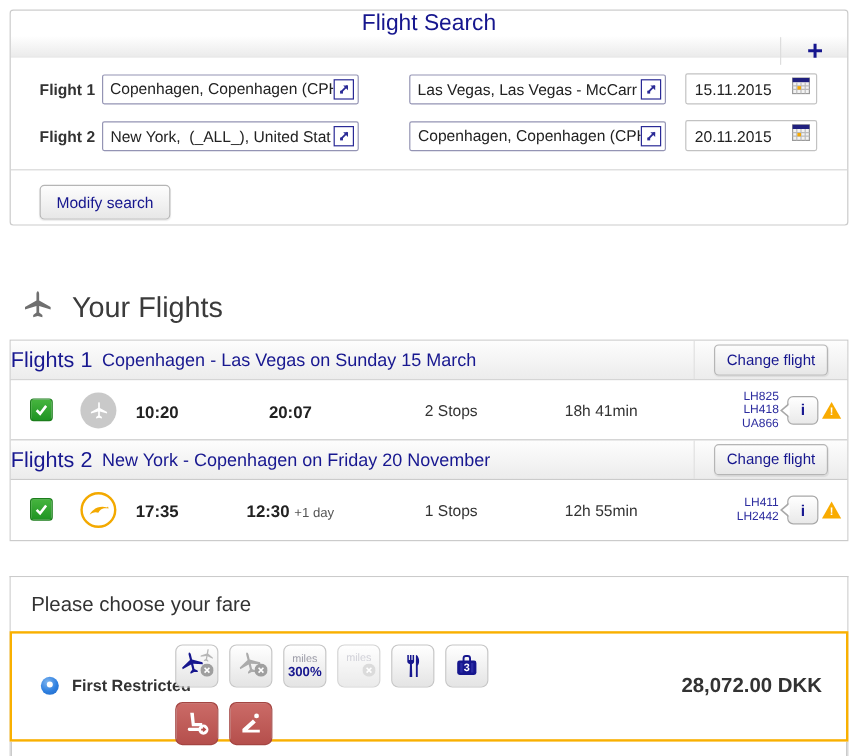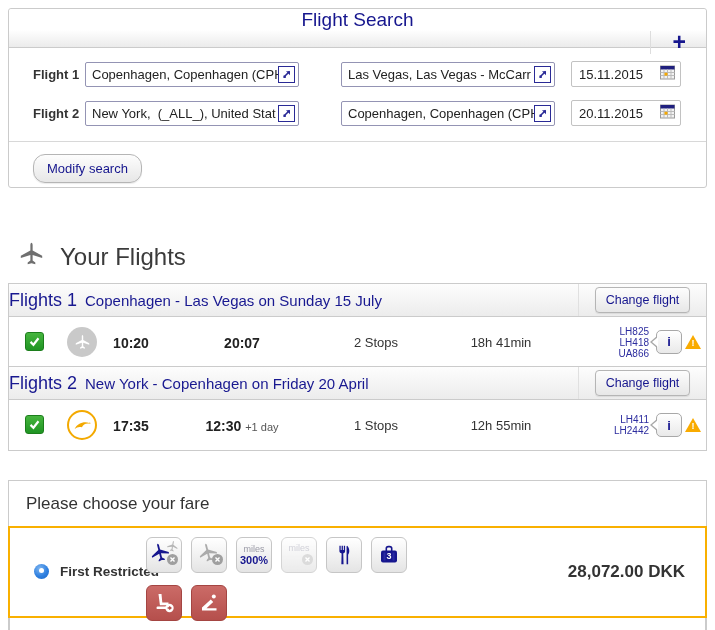--- a/index.html
+++ b/index.html
@@ -28,21 +28,21 @@
     display:flex; align-items:center; justify-content:center; flex:none; cursor:pointer; }
   .airport-input.to-field { margin-left:42px; }
   .date-field { margin-left:16px; width:110px; height:26px; border:1px solid #c2c2c2;
     border-radius:2px; display:flex; align-items:center; justify-content:space-between;
     padding:0 5px 0 7px; }
   .date-field input { border:none; outline:none; width:72px; font-size:13px; color:#222;
     font-family:inherit; background:transparent; }
   .search-divider { border:none; border-top:1px solid #d8d8d8; margin:15px 0 0 0; }
   .btn { display:inline-block; border:1px solid #b5b5b5; border-radius:4px; cursor:pointer;
     background:linear-gradient(#fdfdfd,#e7e7e7); color:#16168e; box-shadow:0 1px 1px rgba(0,0,0,.08); }
-  #modify-btn { margin:12px 0 0 24px; font-size:13px; padding:6px 13px;border-radius:12px; }
+  #modify-btn { margin:12px 0 0 24px; font-size:13px; padding:6px 13px; }
 
   
   #your-flights-heading { position:absolute; left:18px; top:241px; display:flex;
     align-items:center; gap:15px; }
   #your-flights-heading .hd-text { font-size:24px; color:#3b3b3b; }
 
   
   #flights-table { top:283px; }
   .seg-header { height:33px; display:flex; align-items:center;
     background:linear-gradient(#fdfdfd,#ececec); border-bottom:1px solid #cbcbcb; }
@@ -210,21 +210,21 @@
         <path d="M12 1.5 C12.6 1.5 13 2.6 13 3.6 L13 8.4 L21.5 13.2 L21.5 15 L13 12.5 L13 17.3 L15.4 19.2 L15.4 20.7 L12 19.8 L8.6 20.7 L8.6 19.2 L11 17.3 L11 12.5 L2.5 15 L2.5 13.2 L11 8.4 L11 3.6 C11 2.6 11.4 1.5 12 1.5 Z"></path>
       </svg>
   </span>
   <span class="hd-text">Your Flights</span>
 </div>
 
 <div class="panel" id="flights-table">
 
   <div class="seg-header">
     <span class="seg-prefix">Flights 1</span>
-    <span class="seg-route">Copenhagen - Las Vegas on Sunday 15 July</span>
+    <span class="seg-route">Copenhagen - Las Vegas on Sunday 15 March</span>
     <span class="seg-btn-cell">
       <button class="btn change-btn">Change flight</button>
     </span>
   </div>
 
   <div class="flight-row first">
     <span class="chk">
       <svg width="13" height="13" viewBox="0 0 18 18">
           <polyline points="3.5,9.5 7.5,13.5 14.5,4.5" stroke="#fff" stroke-width="3" fill="none"></polyline>
         </svg>
@@ -244,21 +244,21 @@
       <span>UA866</span>
     </span>
     <span class="info-btn">i</span>
     <span class="warn">
         <span>!</span>
       </span>
   </div>
 
   <div class="seg-header">
     <span class="seg-prefix">Flights 2</span>
-    <span class="seg-route">New York - Copenhagen on Friday 20 April</span>
+    <span class="seg-route">New York - Copenhagen on Friday 20 November</span>
     <span class="seg-btn-cell">
       <button class="btn change-btn">Change flight</button>
     </span>
   </div>
 
   <div class="flight-row">
     <span class="chk">
       <svg width="13" height="13" viewBox="0 0 18 18">
           <polyline points="3.5,9.5 7.5,13.5 14.5,4.5" stroke="#fff" stroke-width="3" fill="none"></polyline>
         </svg>

